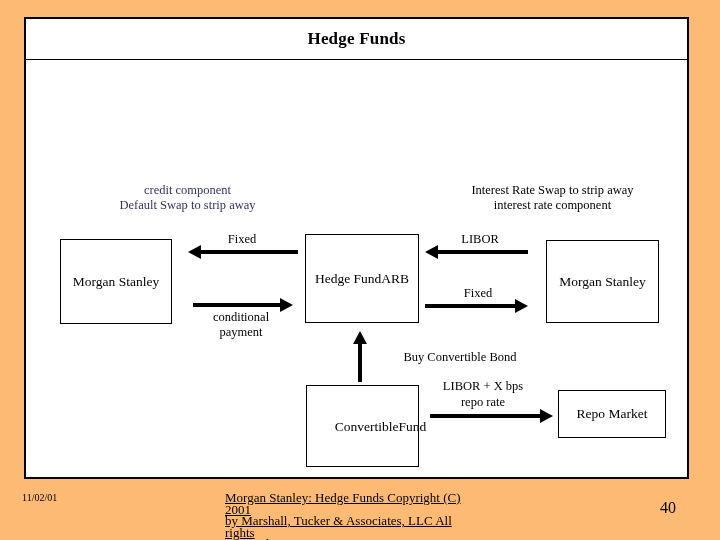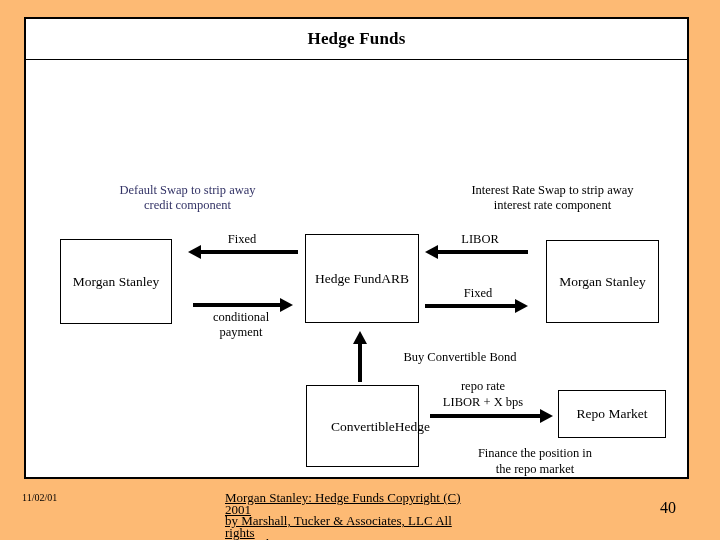--- a/index.html
+++ b/index.html
@@ -53,22 +53,22 @@
 
 <div id="stage">
 
   <div class="frame">
     <div class="titlebar">
       <div class="title">Hedge Funds</div>
     </div>
   </div>
 
   <div class="abs note navy" style="left:90px; top:183px; width:195px;">
+    <div>credit component</div>
     <div>Default Swap to strip away</div>
-    <div>credit component</div>
   </div>
 
   <div class="abs note" style="left:450px; top:183px; width:205px;">
     <div>Interest Rate Swap to strip away</div>
     <div>interest rate component</div>
   </div>
 
   <div class="box" style="left:60px; top:239px; width:112px; height:85px;">
     <div>Morgan Stanley</div>
   </div>
@@ -77,21 +77,21 @@
     <div class="ln">Hedge Fund</div>
     <div class="ln">ARB</div>
   </div>
 
   <div class="box" style="left:546px; top:240px; width:113px; height:83px;">
     <div>Morgan Stanley</div>
   </div>
 
   <div class="box" style="left:306px; top:385px; width:113px; height:82px;padding-left:36px;">
     <div class="ln-sm">Convertible</div>
-    <div class="ln-sm">Hedge</div>
+    <div class="ln-sm">Fund</div>
   </div>
 
   <div class="box" style="left:558px; top:390px; width:108px; height:48px;">
     <div>Repo Market</div>
   </div>
 
   <div class="arrow" style="left:188px; top:245px; width:110px; height:14px;">
     <div class="head-left"></div>
     <div class="shaft-h" style="left:11px; width:99px;"></div>
   </div>
@@ -122,28 +122,24 @@
     <div class="head-up"></div>
     <div class="shaft-v" style="top:11px; height:40px;"></div>
   </div>
   <div class="lbl" style="left:375px; top:350px; width:170px;">Buy Convertible Bond</div>
 
   <div class="arrow" style="left:430px; top:409px; width:123px; height:14px;">
     <div class="shaft-h" style="left:0; width:112px;"></div>
     <div class="head-right" style="left:110px;"></div>
   </div>
   <div class="lbl" style="left:428px; top:379px; width:110px; line-height:15.5px;">
+    <div>LIBOR + X bps</div>
     <div>repo rate</div>
-    <div>LIBOR + X bps</div>
   </div>
 
-  <div class="lbl" style="left:460px; top:446px; width:150px; line-height:15.5px;">
-    <div>Finance the position in</div>
-    <div>the repo market</div>
-  </div>
 
   <div class="footer-date">11/02/01</div>
   <div class="footer-copy">
     <div>Morgan Stanley:  Hedge Funds    Copyright (C) 2001</div>
     <div>by Marshall, Tucker &amp; Associates, LLC   All rights</div>
     <div>reserved</div>
   </div>
   <div class="footer-page">40</div>
 
 </div>

